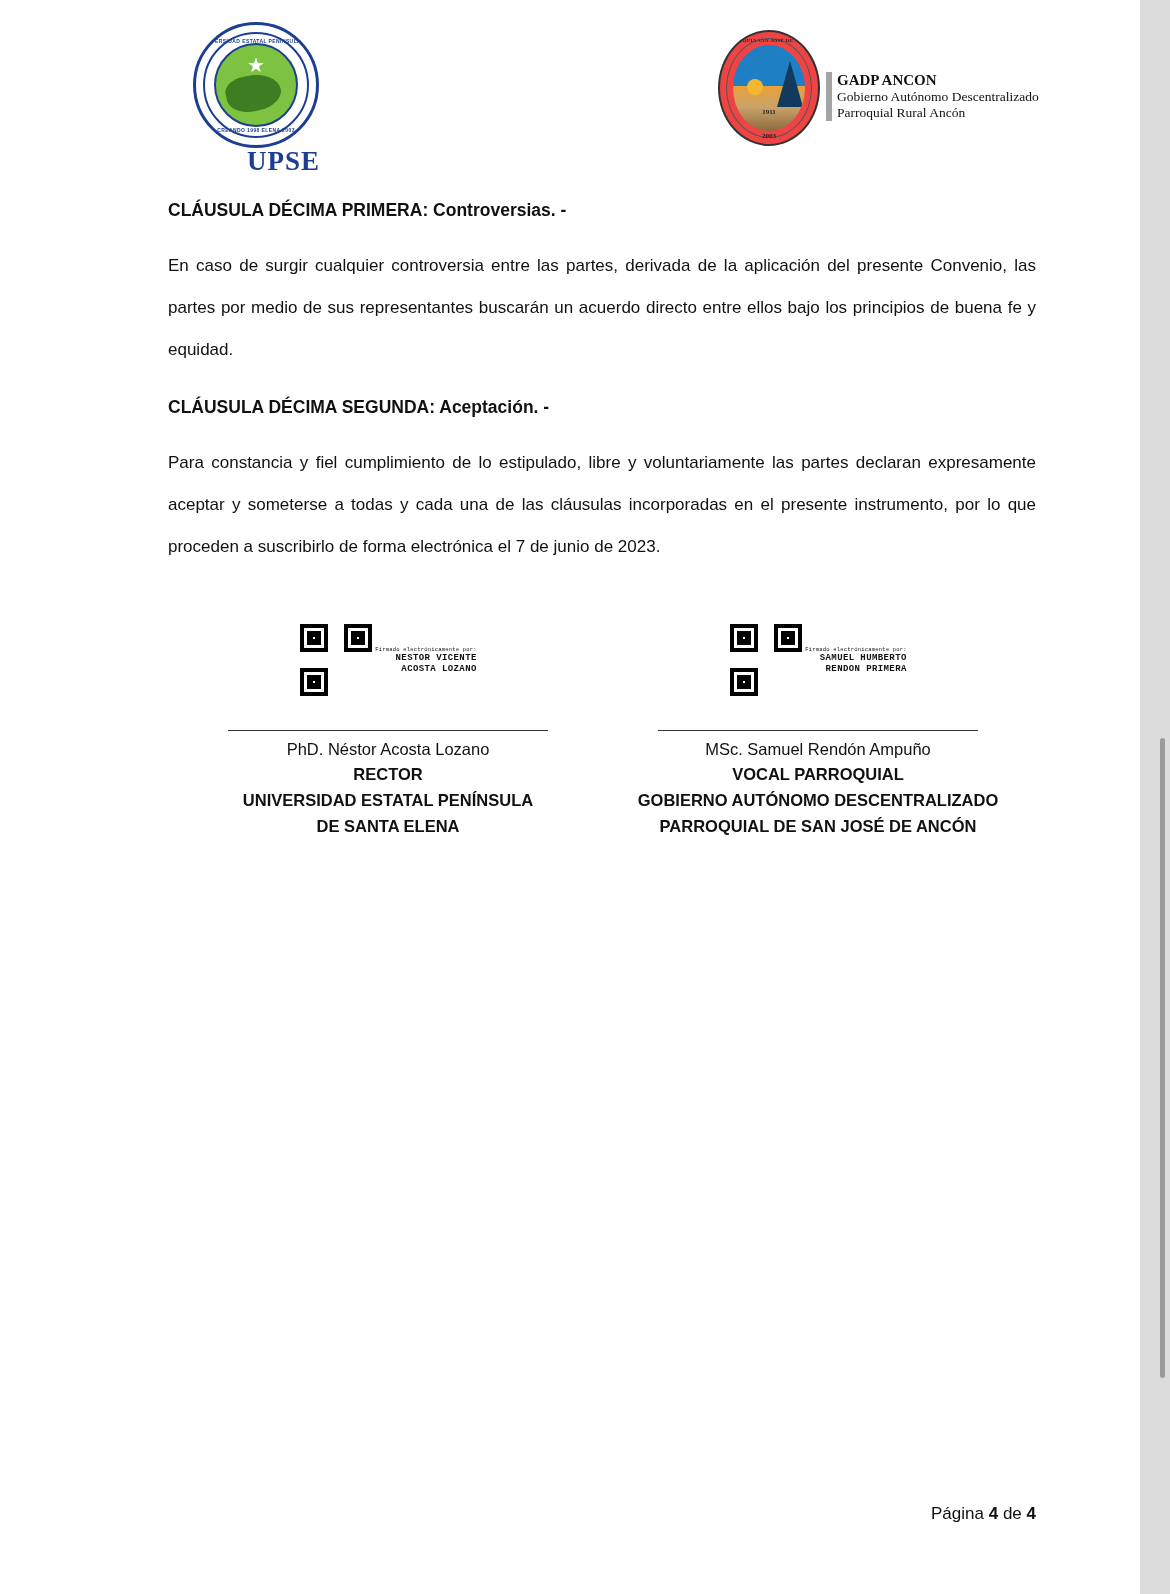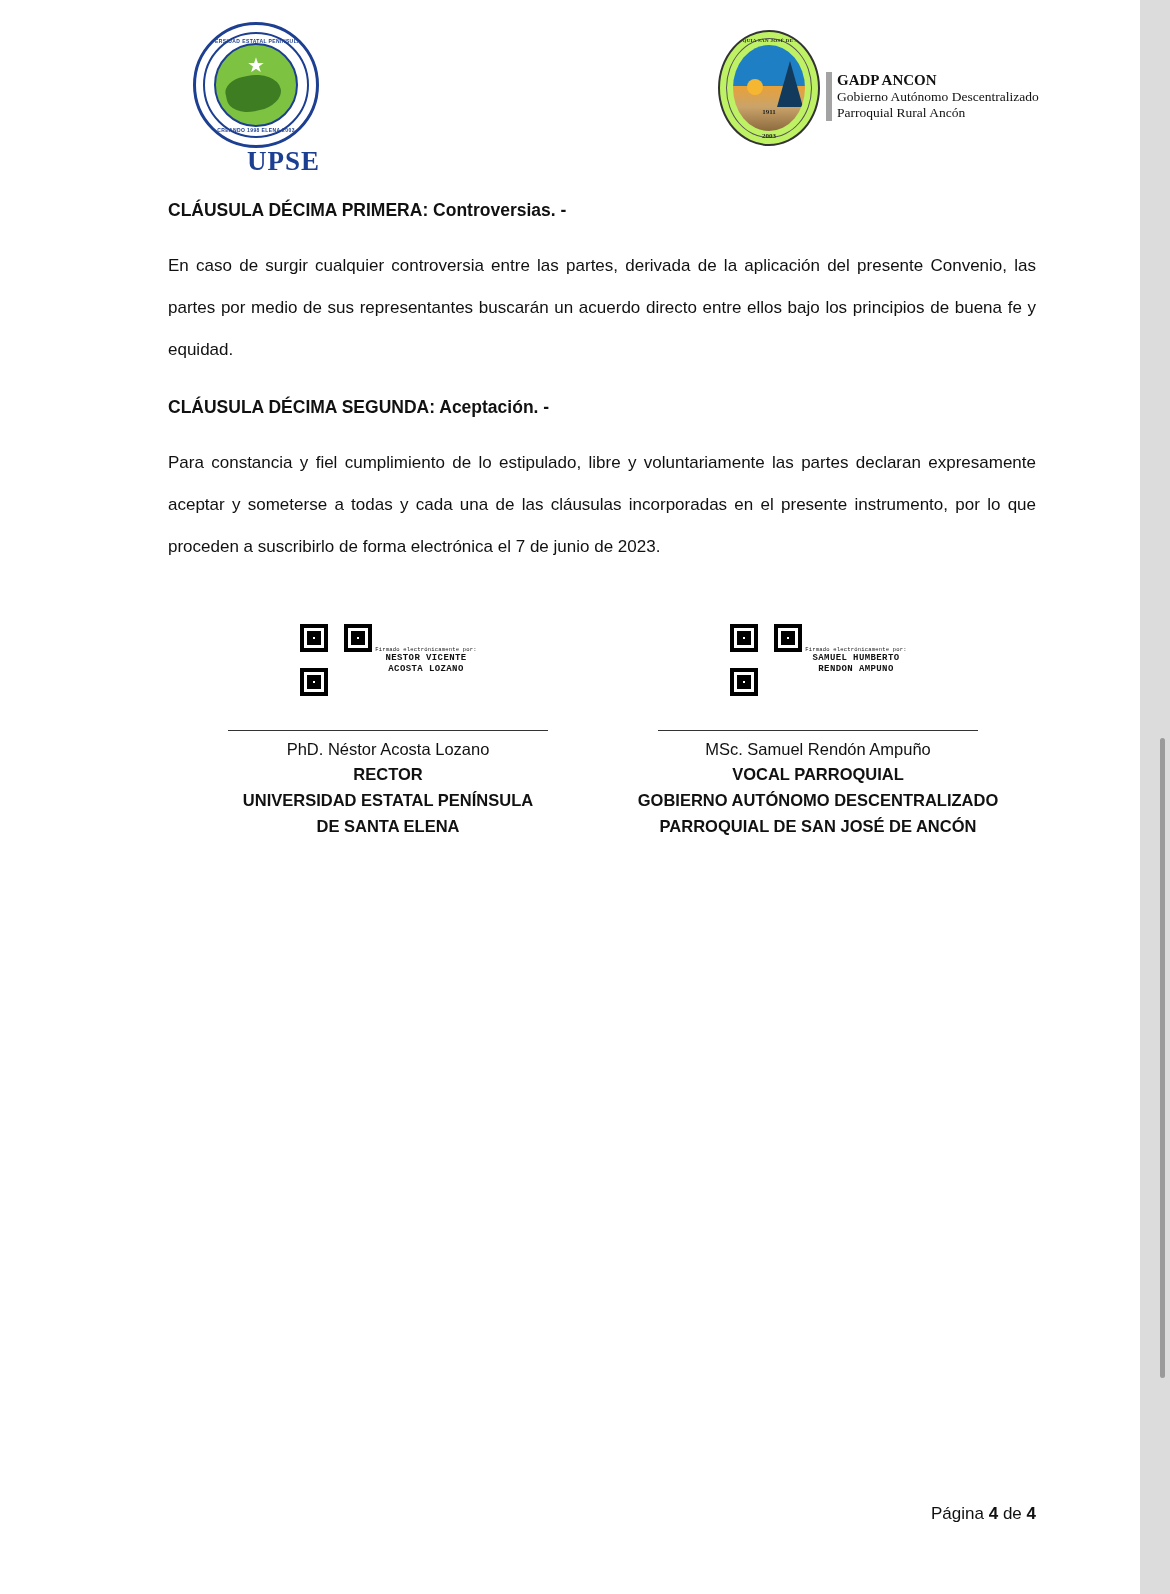--- a/index.html
+++ b/index.html
@@ -133,21 +133,21 @@
     top: 30px;
     width: 340px;
     height: 125px;
   }
   .gadp-seal {
     position: absolute;
     left: 0; top: 0;
     width: 98px; height: 112px;
     border-radius: 50%;
     border: 2px solid #333333;
-    background: #bef264;
+    background: #ef4444;
     overflow: hidden;
   }
   .gadp-seal .ring2 {
     position: absolute;
     left: 6px; top: 6px; right: 6px; bottom: 6px;
     border-radius: 50%;
     border: 1px solid #555;
   }
   .gadp-seal .sky {
     position: absolute;
@@ -276,21 +276,21 @@
   .qr .bl {
     content: "";
     position: absolute;
     left: 1px; bottom: 1px;
     width: 20px; height: 20px;
     border: 4px solid #000;
     background: #fff;
     box-shadow: inset 0 0 0 3px #fff, inset 0 0 0 9px #000;
   }
   .stamp-text {
-    text-align: center;
+    text-align: right;
     margin-left: 2px;
     font-family: "Liberation Mono", monospace;
     color: #111;
   }
   .stamp-text .tiny {
     font-size: 5.5px;
     line-height: 7px;
     letter-spacing: .2px;
   }
   .stamp-text .nm {
@@ -398,21 +398,21 @@
     </div>
 
     <div class="sig-col right">
       <div class="stamp">
         <div class="qr">
             <span class="bl"></span>
           </div>
         <div class="stamp-text">
           <div class="tiny">Firmado electrónicamente por:</div>
           <div class="nm">SAMUEL HUMBERTO</div>
-          <div class="nm">RENDON AMPUNO</div>
+          <div class="nm">RENDON PRIMERA</div>
         </div>
       </div>
       <div class="sig-line"></div>
       <div class="sig-name">MSc. Samuel Rendón Ampuño</div>
       <div class="sig-role">VOCAL PARROQUIAL</div>
       <div class="sig-org">GOBIERNO AUTÓNOMO DESCENTRALIZADO</div>
       <div class="sig-org">PARROQUIAL DE SAN JOSÉ DE ANCÓN</div>
     </div>
   </div>
 

